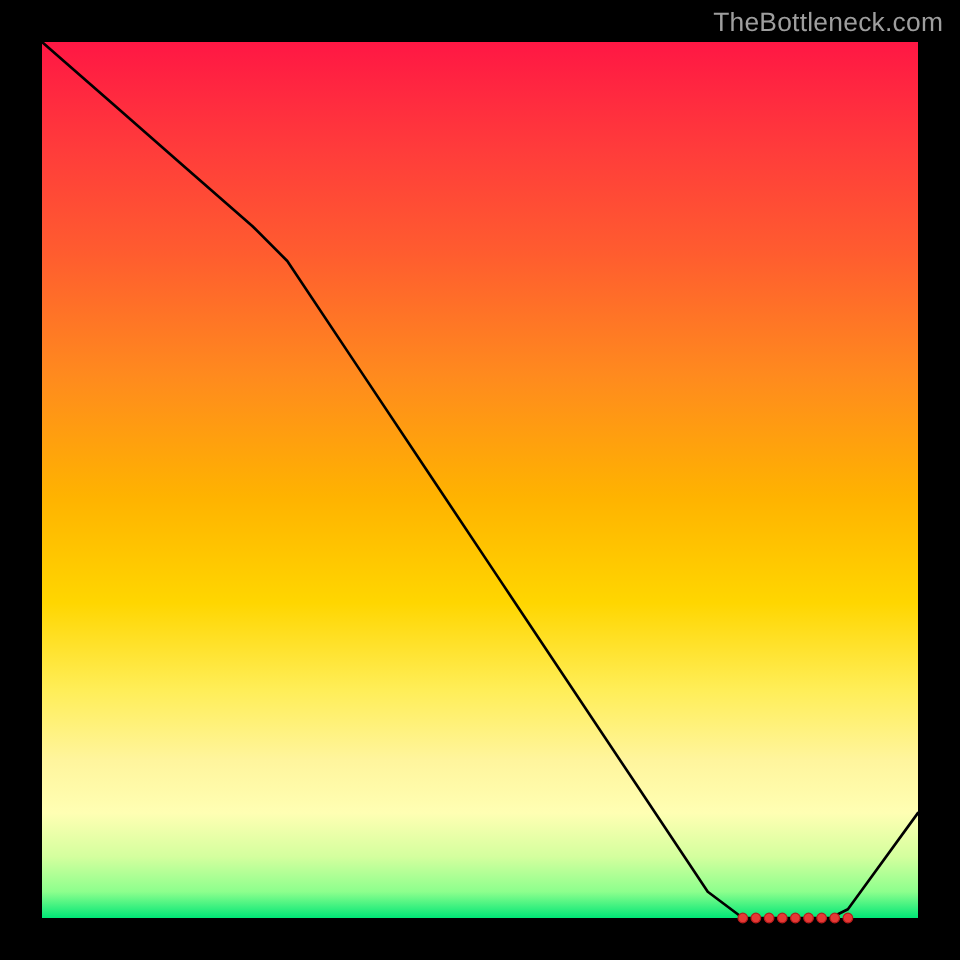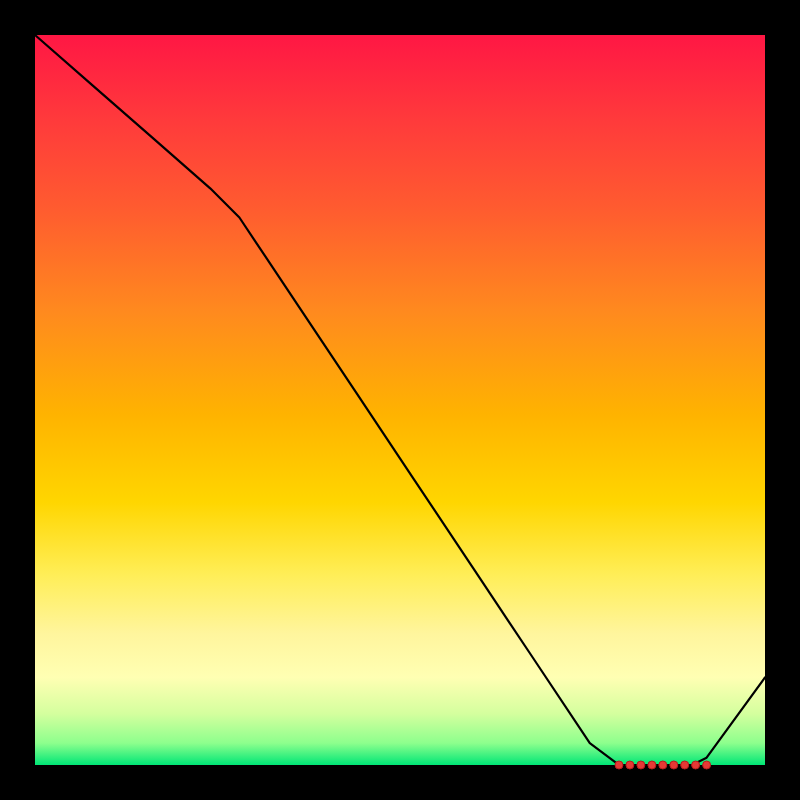--- a/index.html
+++ b/index.html
@@ -68,20 +68,21 @@
     fill: #e53935;
     stroke: #b71c1c;
     stroke-width: 1;
   }
 </style>
 </head>
 <body>
 
 <div class="frame">
 
+  <div class="watermark">TheBottleneck.com</div>
 
   <div class="plot">
     <svg viewBox="0 0 730 730" preserveAspectRatio="none">
       <path id="curve-path" class="curve" d="M0.0 0.0 L58.4 51.1 L116.8 102.2 L175.2 153.3 L204.4 182.5 L262.8 270.1 L321.2 357.7 L379.6 445.3 L438.0 532.9 L496.4 620.5 L554.8 708.1 L584.0 730.0 L598.6 730.0 L613.2 730.0 L627.8 730.0 L642.4 730.0 L657.0 730.0 L671.6 722.7 L730.0 642.4"></path>
       <g id="marker-group">
           <circle cx="584.0" cy="730.0" r="4" class="dot"></circle>
           <circle cx="594.9" cy="730.0" r="4" class="dot"></circle>
           <circle cx="605.9" cy="730.0" r="4" class="dot"></circle>
           <circle cx="616.9" cy="730.0" r="4" class="dot"></circle>
           <circle cx="627.8" cy="730.0" r="4" class="dot"></circle>

